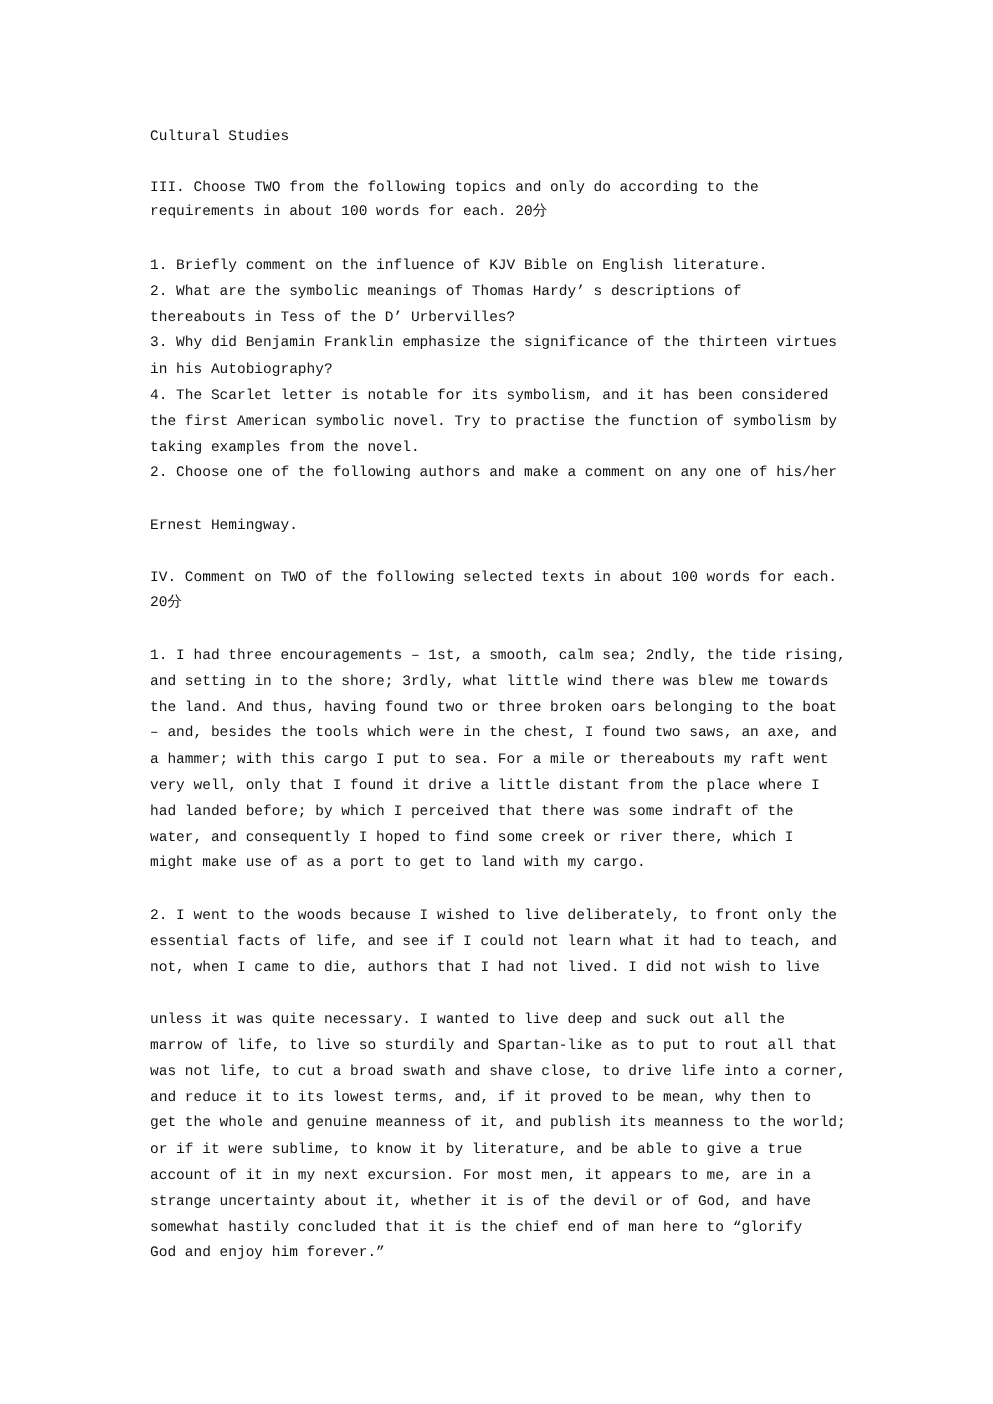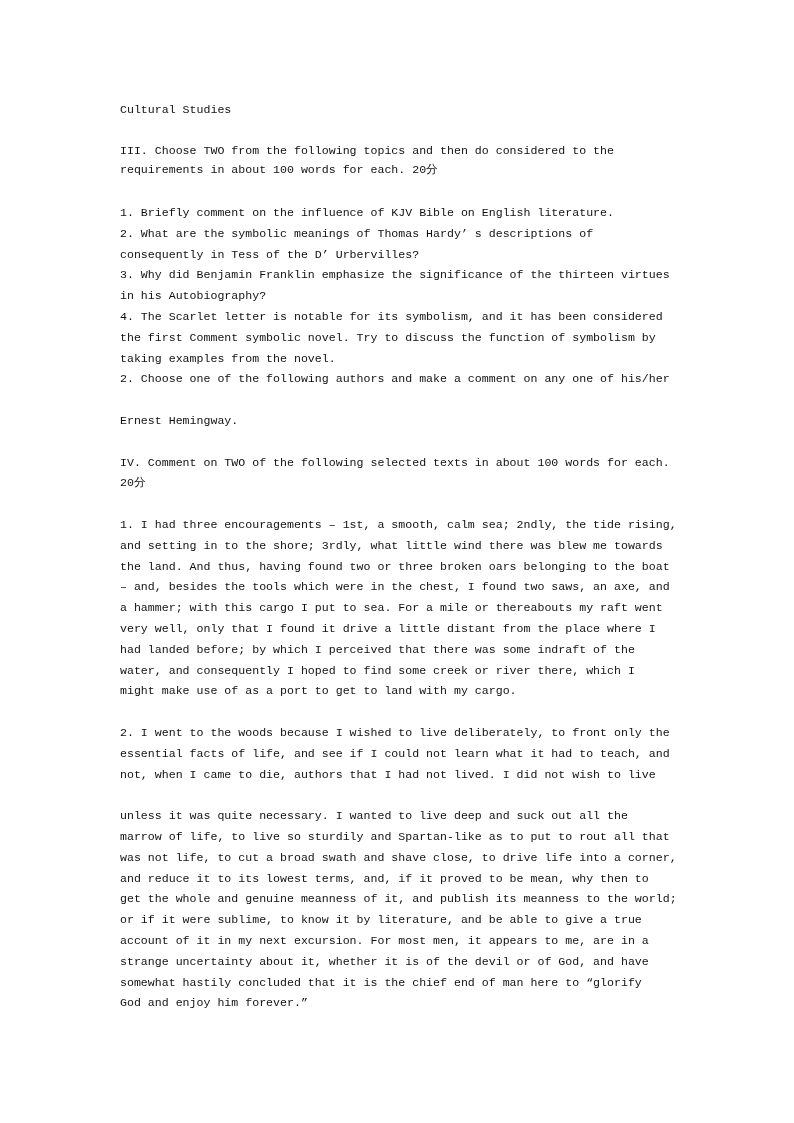--- a/index.html
+++ b/index.html
@@ -11,30 +11,30 @@
     font-size:11.6px; line-height:14px; color:#111;
     letter-spacing:0px;
   }
 </style>
 </head>
 <body>
 
 <div class="page">
   <div class="line" style="top:103px">Cultural Studies</div>
 
-  <div class="line" style="top:144px">III. Choose TWO from the following topics and then do considered to the</div>
+  <div class="line" style="top:144px">III. Choose TWO from the following topics and only do according to the</div>
   <div class="line" style="top:163px">requirements in about 100 words for each. 20分</div>
 
   <div class="line" style="top:206px">1. Briefly comment on the influence of KJV Bible on English literature.</div>
   <div class="line" style="top:226.8px">2. What are the symbolic meanings of Thomas Hardy’ s descriptions of</div>
-  <div class="line" style="top:247.6px">consequently in Tess of the D’ Urbervilles?</div>
+  <div class="line" style="top:247.6px">thereabouts in Tess of the D’ Urbervilles?</div>
   <div class="line" style="top:268.4px">3. Why did Benjamin Franklin emphasize the significance of the thirteen virtues</div>
   <div class="line" style="top:289.2px">in his Autobiography?</div>
   <div class="line" style="top:310px">4. The Scarlet letter is notable for its symbolism, and it has been considered</div>
-  <div class="line" style="top:330.8px">the first Comment symbolic novel. Try to discuss the function of symbolism by</div>
+  <div class="line" style="top:330.8px">the first American symbolic novel. Try to practise the function of symbolism by</div>
   <div class="line" style="top:351.6px">taking examples from the novel.</div>
   <div class="line" style="top:372.4px">2. Choose one of the following authors and make a comment on any one of his/her</div>
   <div class="line" style="top:414px">Ernest Hemingway.</div>
 
   <div class="line" style="top:455.6px">IV. Comment on TWO of the following selected texts in about 100 words for each.</div>
   <div class="line" style="top:476.4px">20分</div>
 
   <div class="line" style="top:518px">1. I had three encouragements – 1st, a smooth, calm sea; 2ndly, the tide rising,</div>
   <div class="line" style="top:538.8px">and setting in to the shore; 3rdly, what little wind there was blew me towards</div>
   <div class="line" style="top:559.6px">the land. And thus, having found two or three broken oars belonging to the boat</div>

